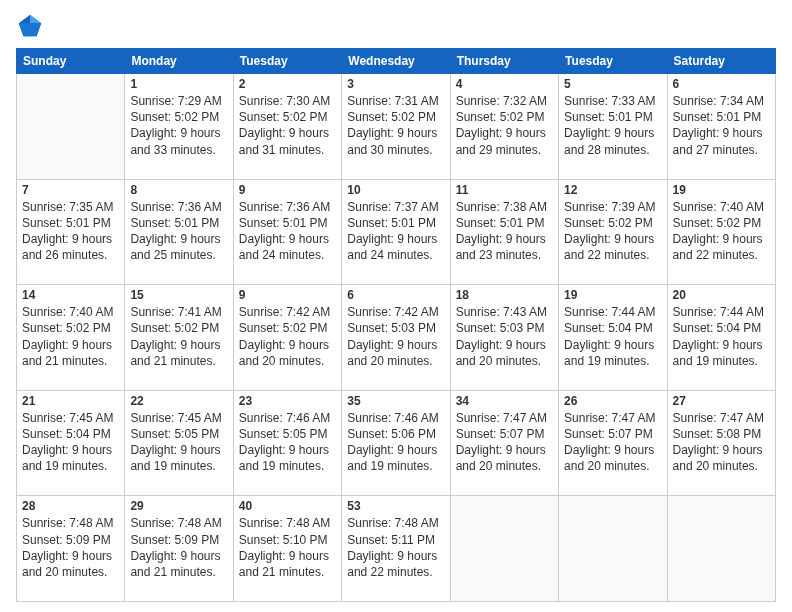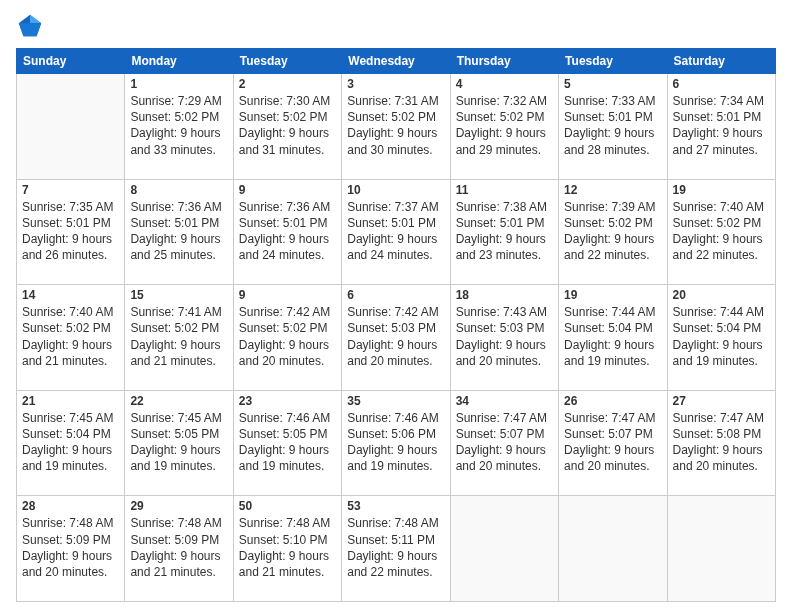--- a/index.html
+++ b/index.html
@@ -248,21 +248,21 @@
         <tr>
           <td>
             <span class="day-num">28</span>
             <div class="day-info">Sunrise: 7:48 AM<br>Sunset: 5:09 PM<br>Daylight: 9 hours<br>and 20 minutes.</div>
           </td>
           <td>
             <span class="day-num">29</span>
             <div class="day-info">Sunrise: 7:48 AM<br>Sunset: 5:09 PM<br>Daylight: 9 hours<br>and 21 minutes.</div>
           </td>
           <td>
-            <span class="day-num">50</span>
+            <span class="day-num">40</span>
             <div class="day-info">Sunrise: 7:48 AM<br>Sunset: 5:10 PM<br>Daylight: 9 hours<br>and 21 minutes.</div>
           </td>
           <td>
             <span class="day-num">53</span>
             <div class="day-info">Sunrise: 7:48 AM<br>Sunset: 5:11 PM<br>Daylight: 9 hours<br>and 22 minutes.</div>
           </td>
           <td class="empty"></td>
           <td class="empty"></td>
           <td class="empty"></td>
         </tr>

